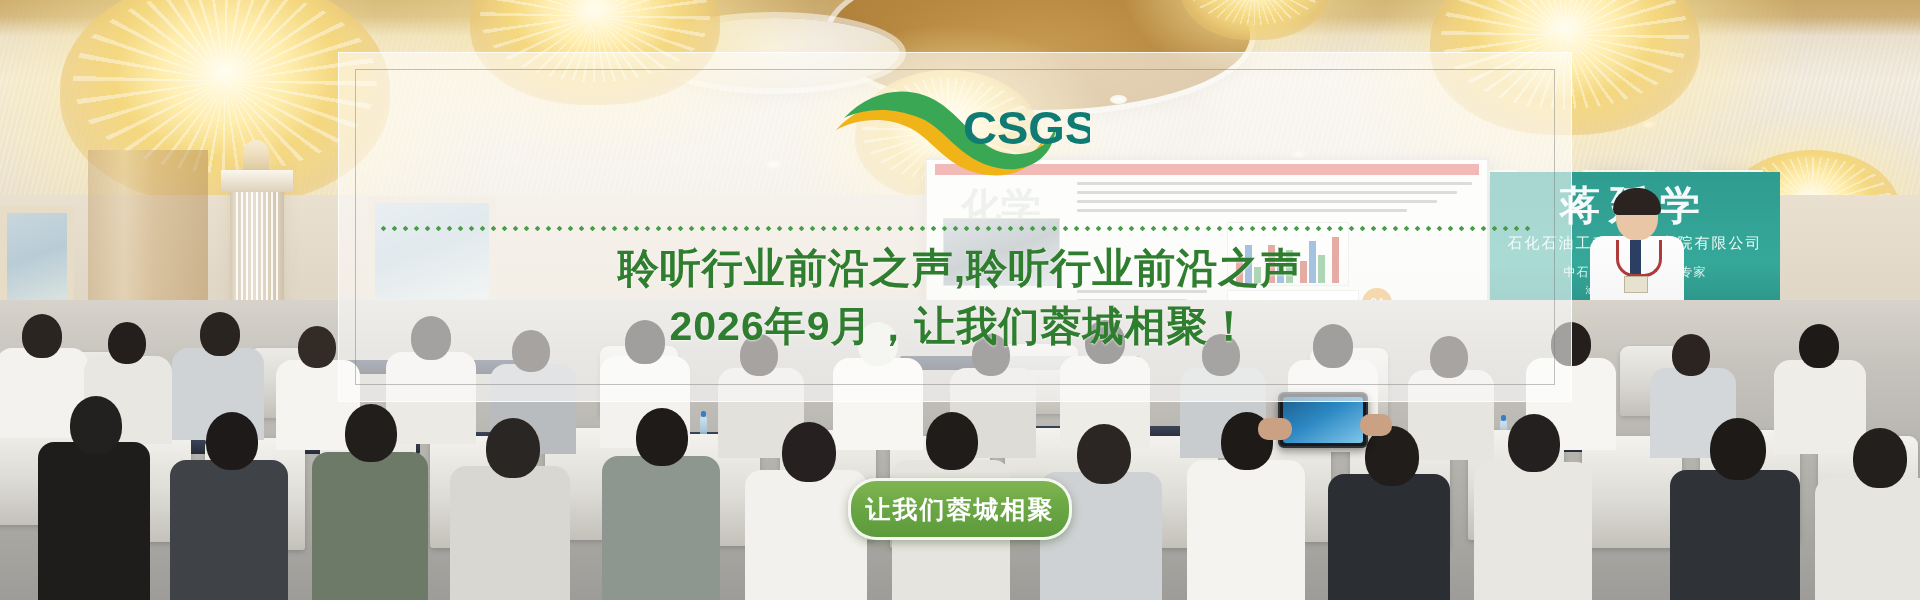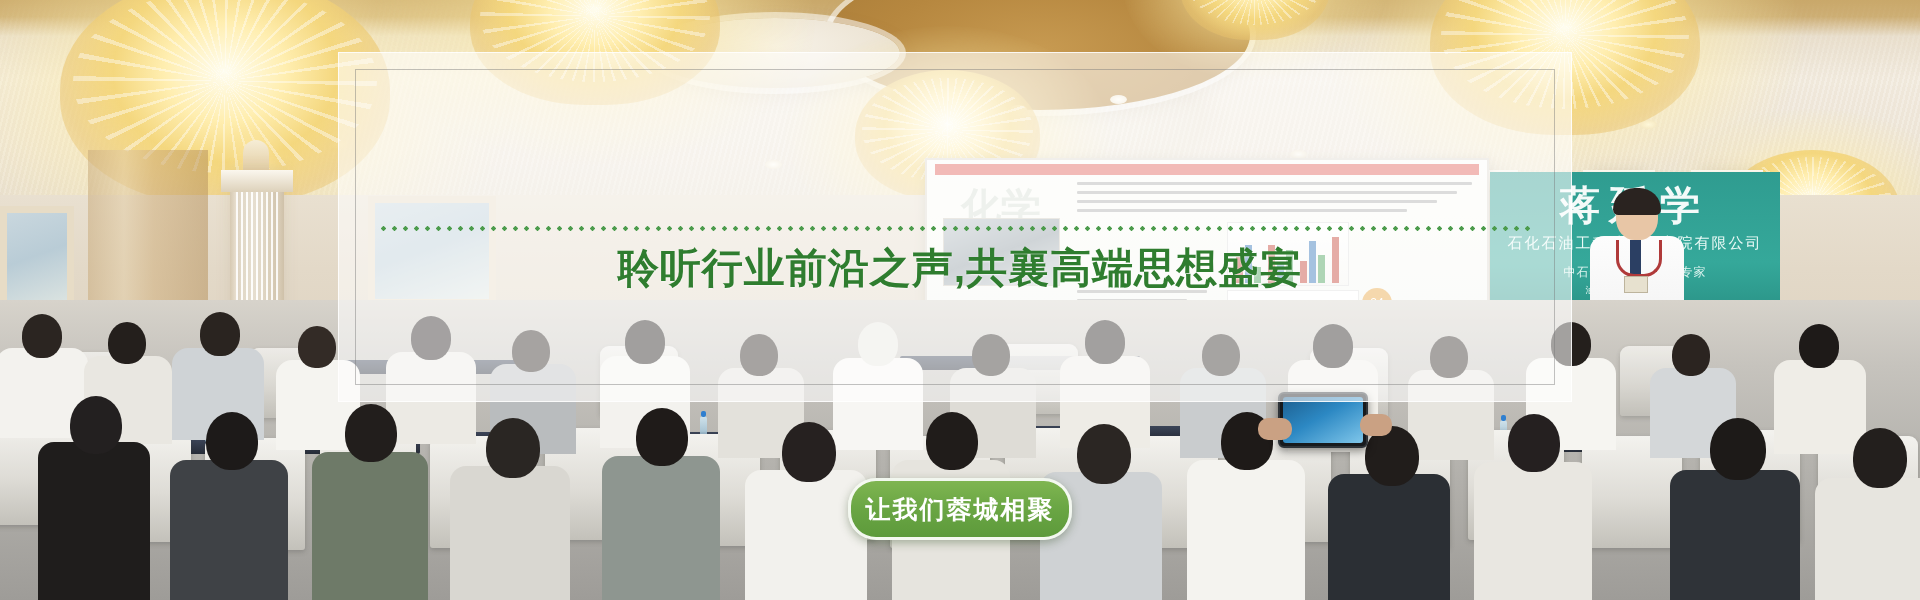--- a/index.html
+++ b/index.html
@@ -465,24 +465,32 @@
         </div>
       <div class="hand" style="left:1258px;top:118px;width:34px;height:22px"></div>
       <div class="hand" style="left:1360px;top:114px;width:32px;height:22px"></div>
     </div>
   </div>
 
   <div class="overlay">
     <div class="overlay-inner"></div>
   </div>
 
+  <div class="logo">
+    <svg width="260" height="100" viewBox="0 0 260 100" xmlns="http://www.w3.org/2000/svg">
+      <path d="M6 52 C30 24 66 20 92 36 C118 52 130 78 160 84 C186 89 206 76 214 60 C210 86 188 100 158 97 C118 93 104 62 80 50 C56 38 28 40 6 52 Z" fill="#f0b419"></path>
+      <path d="M14 40 C44 8 86 6 114 28 C142 50 152 74 182 76 C206 78 220 64 226 48 C224 80 198 96 168 90 C128 82 116 50 90 40 C62 29 36 30 14 40 Z" fill="#3aa755"></path>
+      <text x="133" y="66" font-family="Liberation Sans, sans-serif" font-size="47" font-weight="700" fill="#0f7b72">CSGS</text>
+    </svg>
+  </div>
 
   <div class="dotrule"></div>
 
   <div class="headline">
-    <div class="l1">聆听行业前沿之声,共襄高端思想盛宴</div>
+    <div class="l1">聆听行业前沿之声,聆听行业前沿之声</div>
+    <div class="l2">2026年9月，让我们蓉城相聚！</div>
   </div>
 
   <div class="cta-wrap">
     <div class="cta">让我们蓉城相聚</div>
   </div>
 
 </div>
 
 </body></html>

